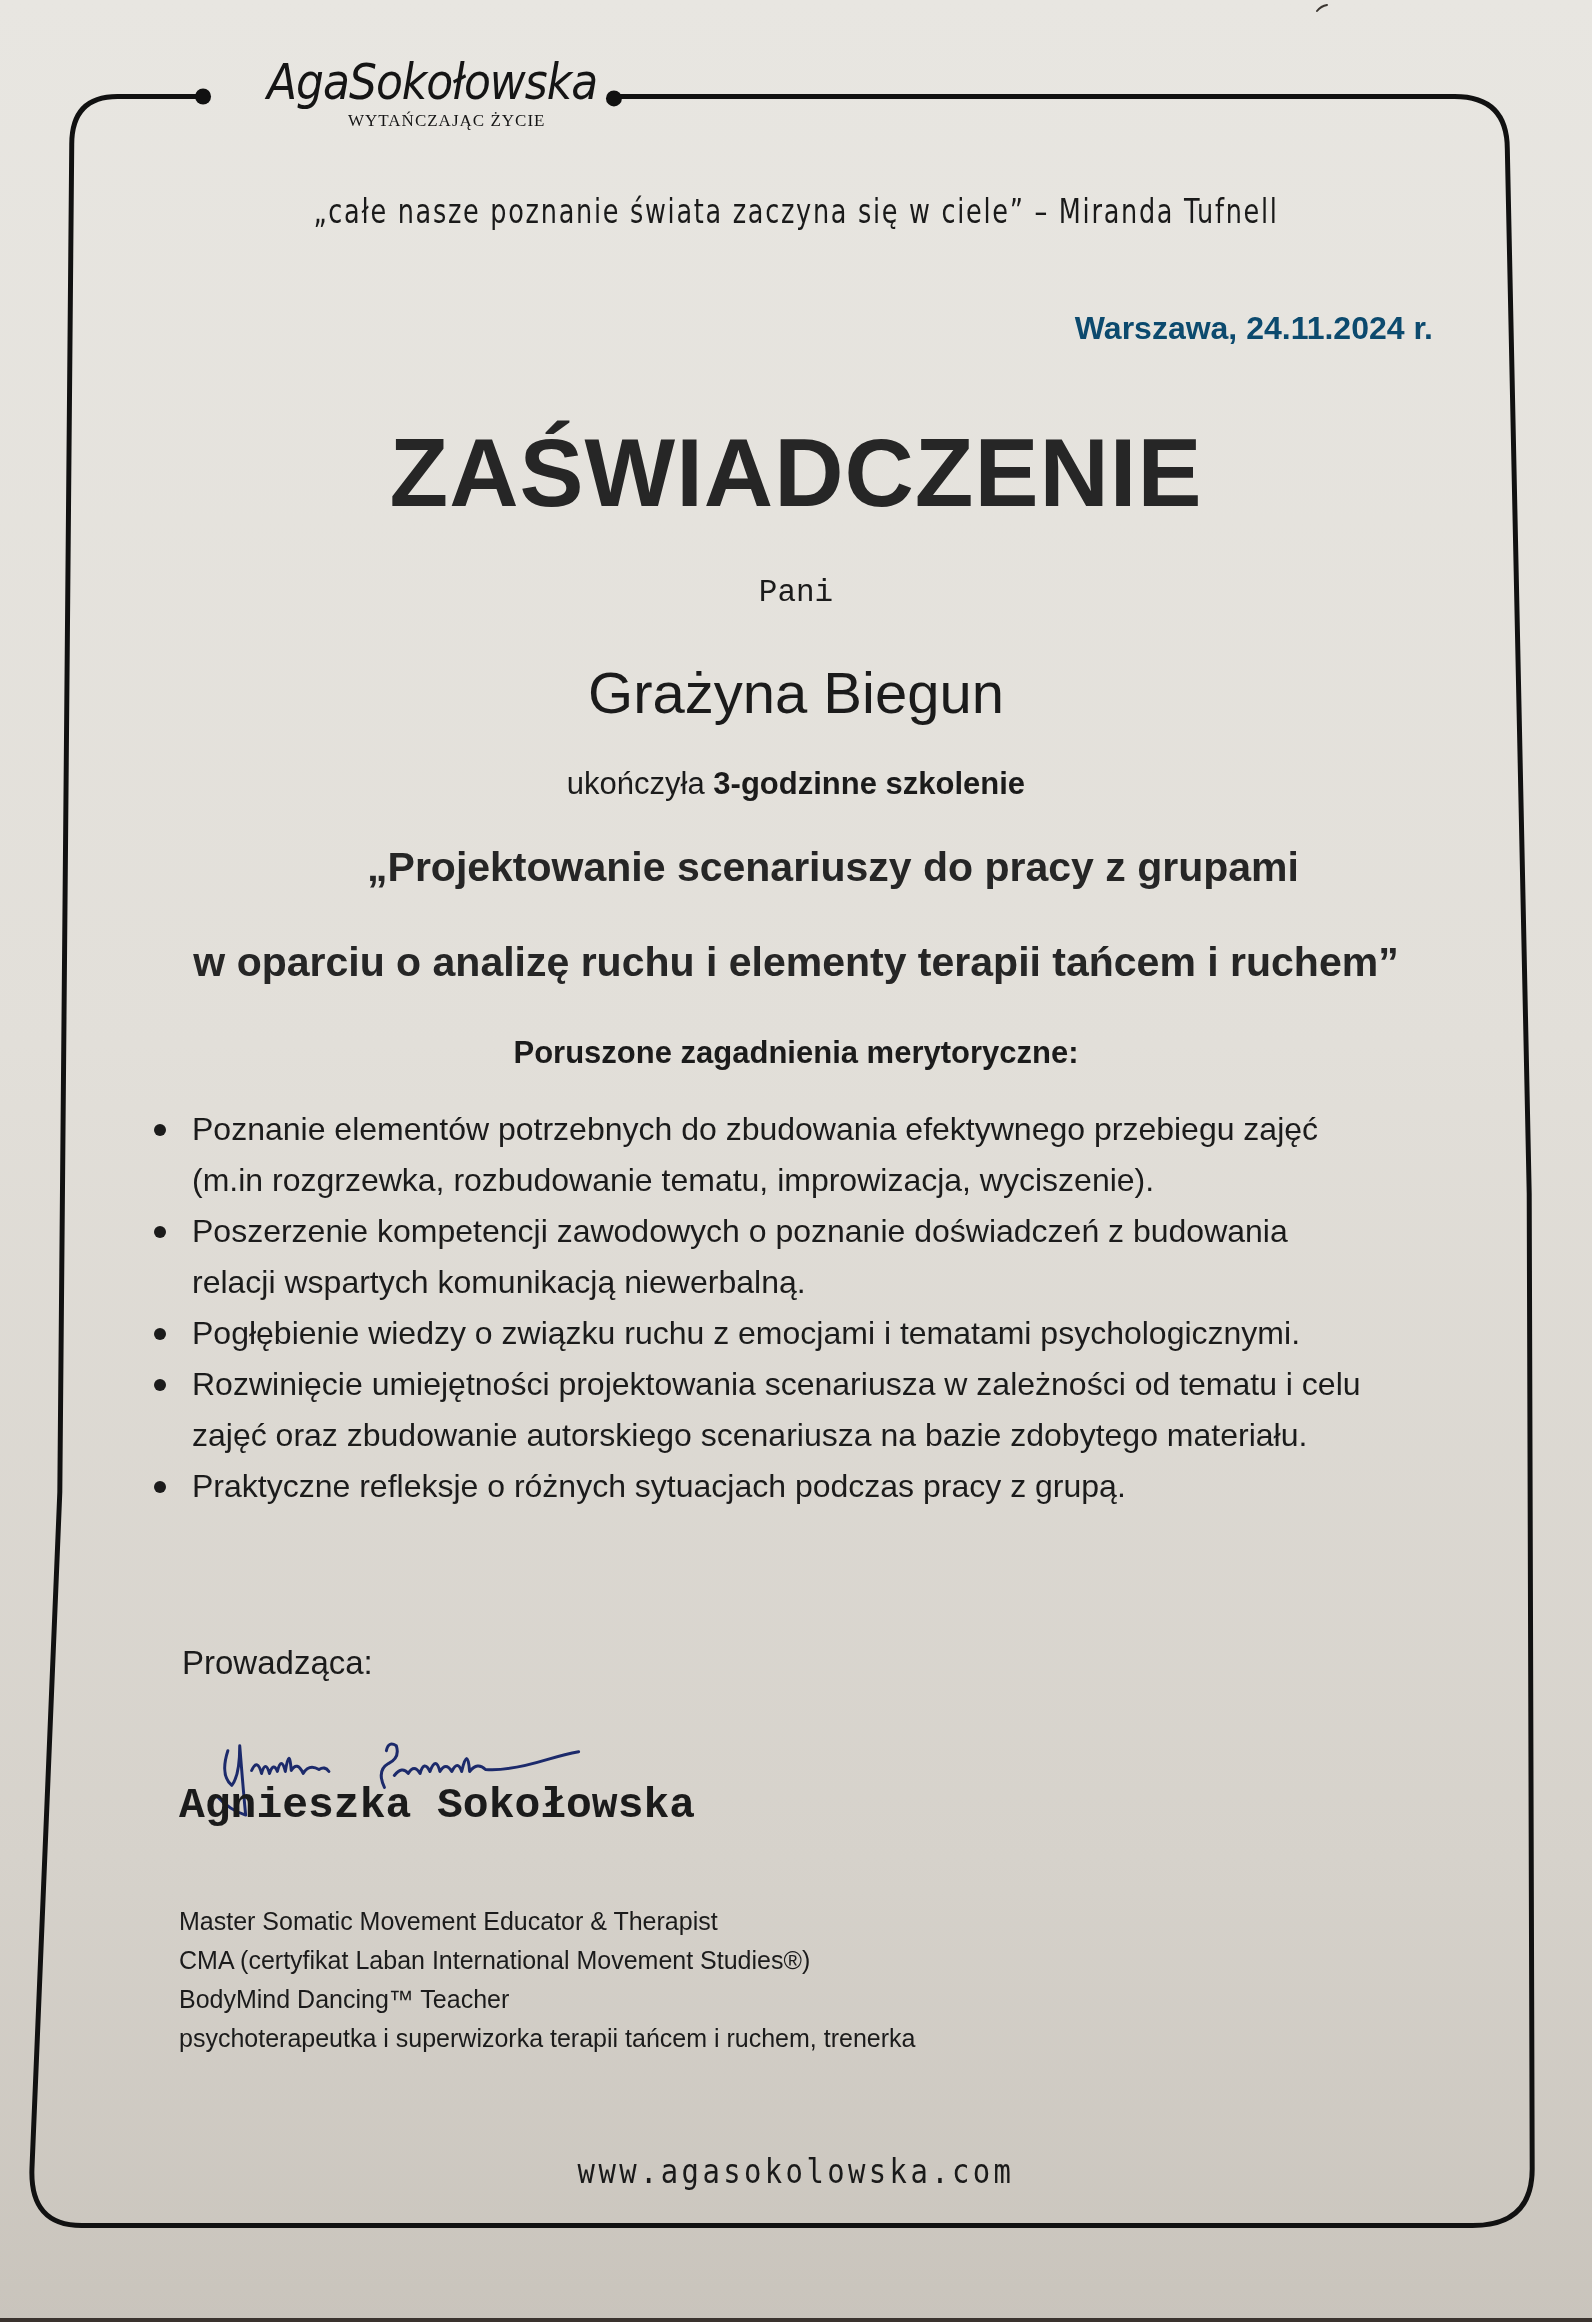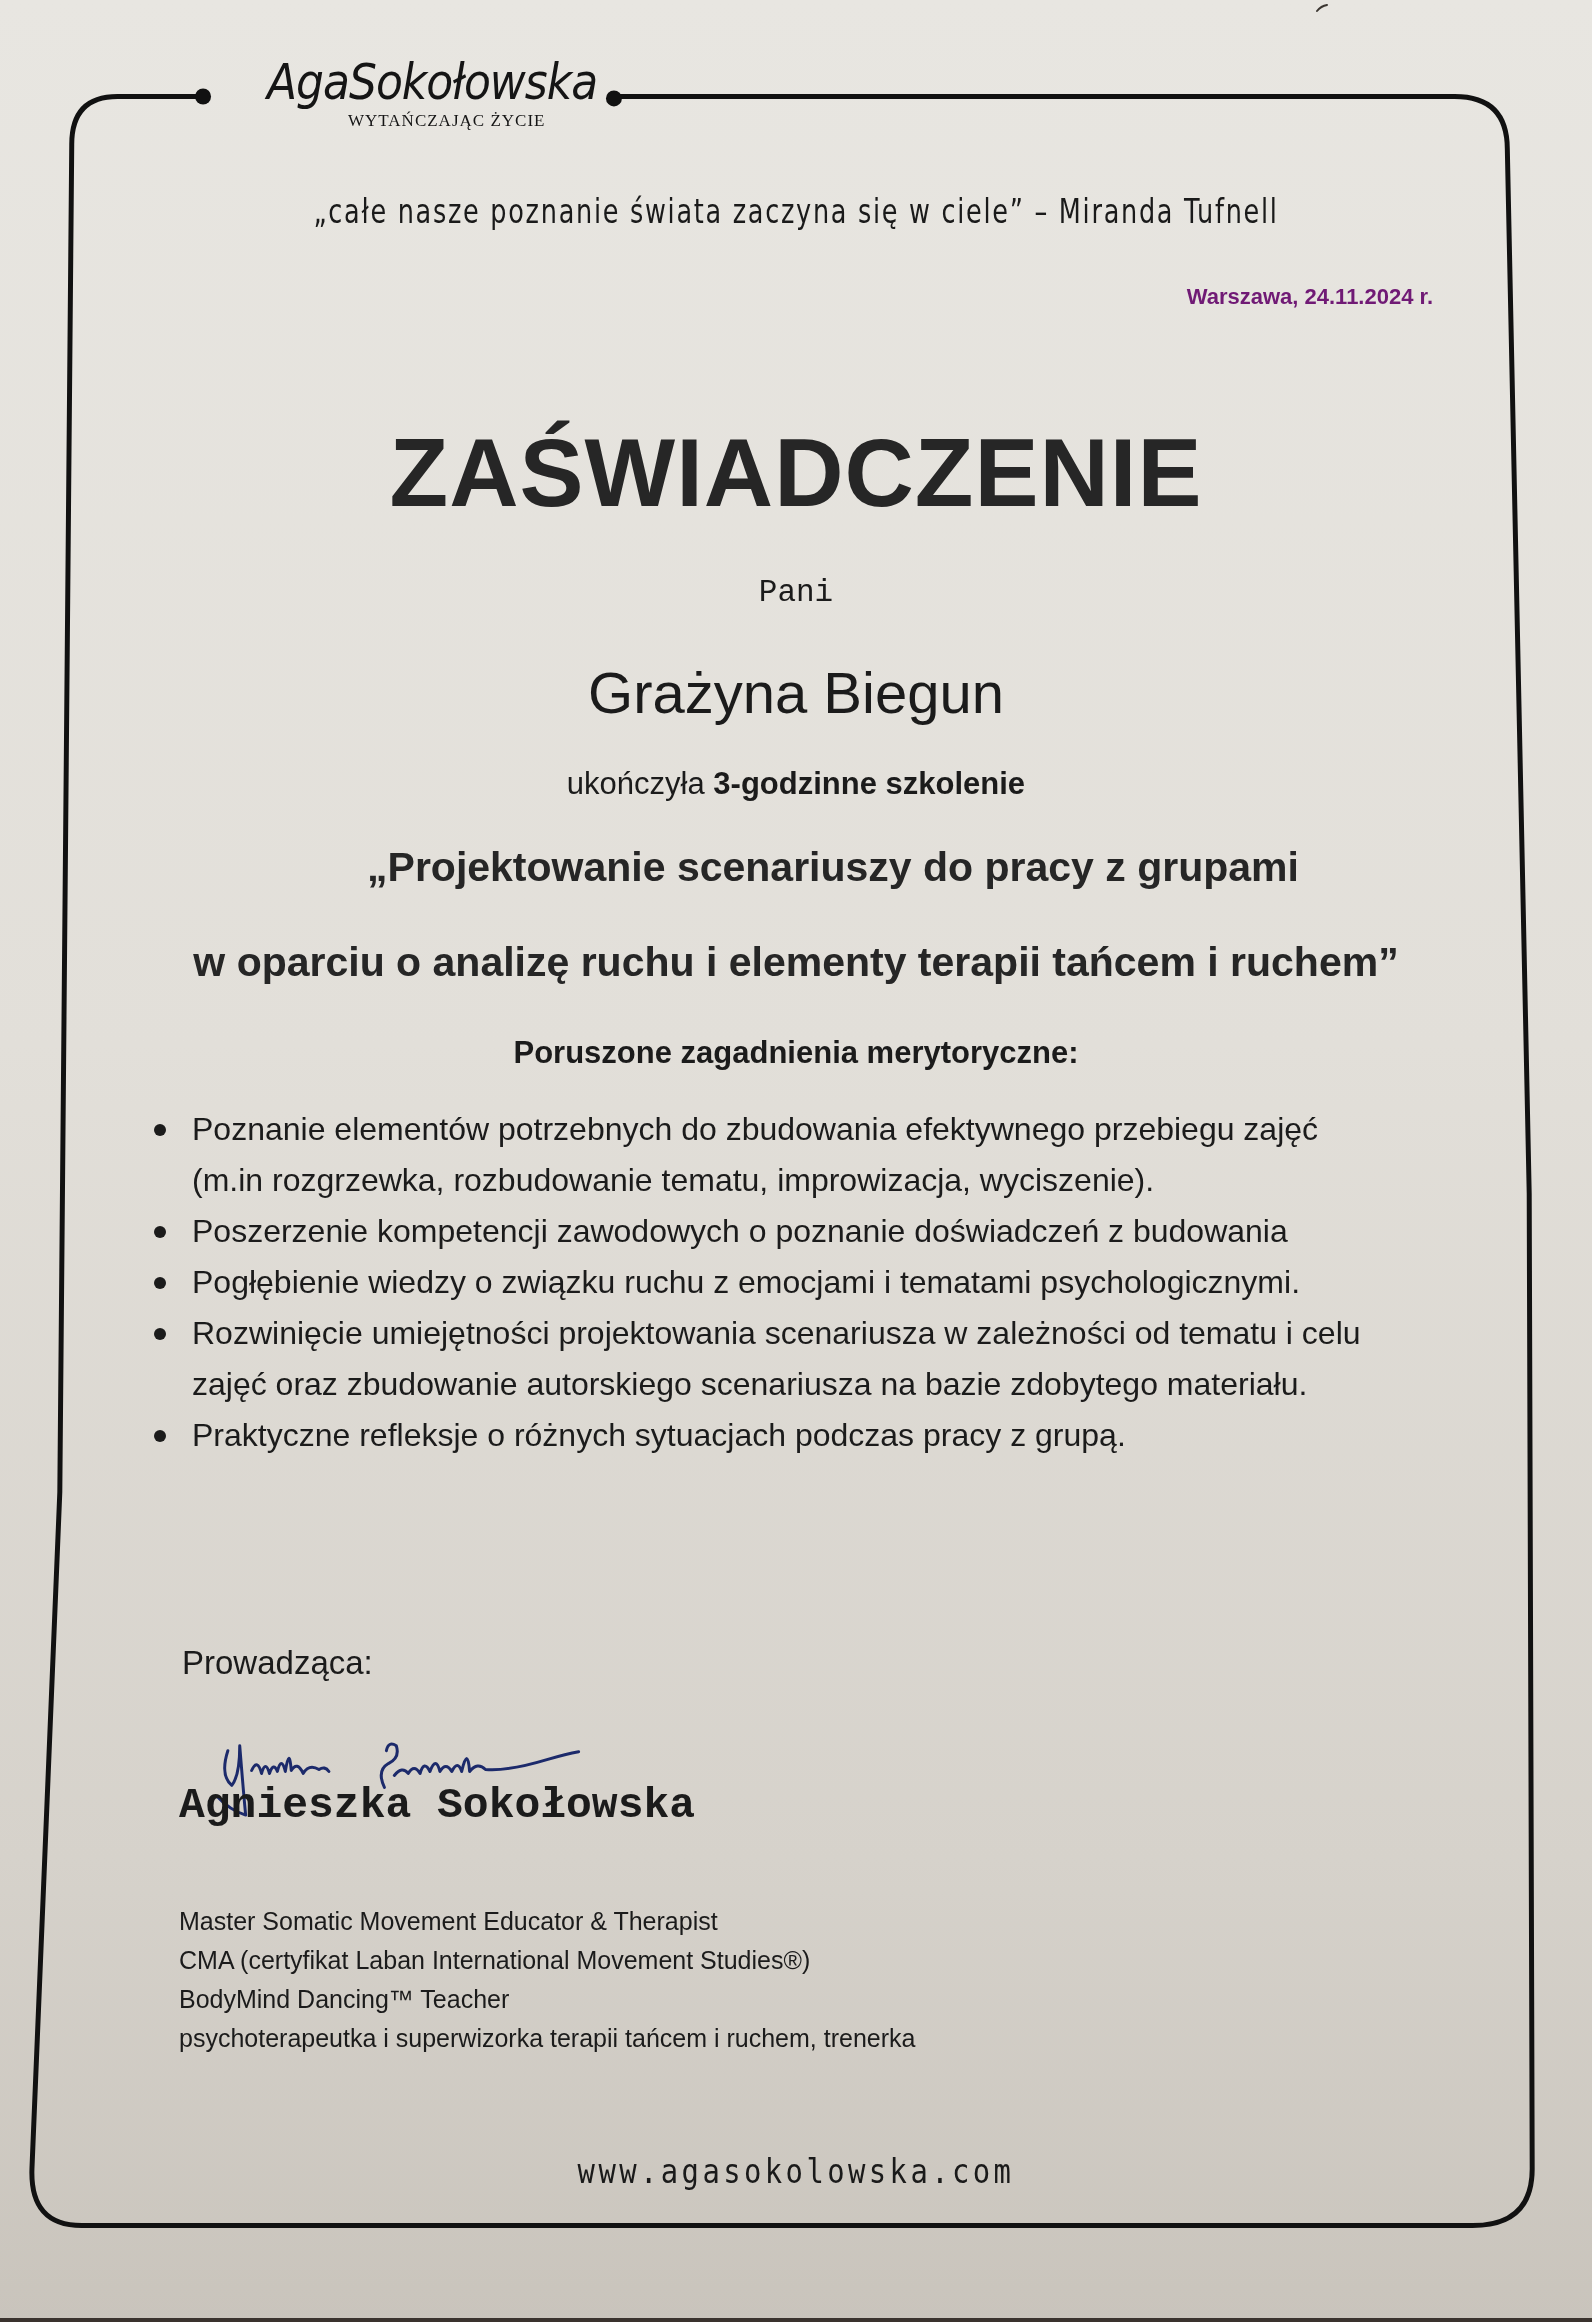--- a/index.html
+++ b/index.html
@@ -28,23 +28,23 @@
     position: absolute; left: 348px; top: 111px;
     font-family: Liberation Serif, serif; font-size: 17px;
     letter-spacing: 1px; color: #151515;
   }
   .quote {
     top: 192px; font-family: "DejaVu Sans Condensed", "DejaVu Sans", sans-serif;
     font-size: 33px; letter-spacing: 2px; color: #1a1a1a;
     transform: scaleX(0.86); transform-origin: center;
   }
   .date {
-    position: absolute; right: 159px; top: 284px;
+    position: absolute; right: 159px; top: 310px;
     font-family: "Liberation Sans", sans-serif; font-weight: bold;
-    font-size: 22px; color: #701a75;
+    font-size: 32px; color: #0c4a6e;
   }
   .title {
     top: 418px; font-family: "Liberation Sans", sans-serif; font-weight: bold;
     font-size: 96px; color: #262626; letter-spacing: 1px;
   }
   .pani {
     top: 575px; font-family: Liberation Mono, monospace; font-size: 31px; text-align: center;
   }
   .name {
     top: 659px; font-family: "Liberation Sans", sans-serif; font-weight: normal;
@@ -138,20 +138,21 @@
 
 <div class="bullets">
   <div class="bullet-item">
     <span class="bullet-dot"></span>
     <div>Poznanie elementów potrzebnych do zbudowania efektywnego przebiegu zajęć</div>
     <div>(m.in rozgrzewka, rozbudowanie tematu, improwizacja, wyciszenie).</div>
   </div>
   <div class="bullet-item">
     <span class="bullet-dot"></span>
     <div>Poszerzenie kompetencji zawodowych o poznanie doświadczeń z budowania</div>
+    <div>relacji wspartych komunikacją niewerbalną.</div>
   </div>
   <div class="bullet-item">
     <span class="bullet-dot"></span>
     <div>Pogłębienie wiedzy o związku ruchu z emocjami i tematami psychologicznymi.</div>
   </div>
   <div class="bullet-item">
     <span class="bullet-dot"></span>
     <div>Rozwinięcie umiejętności projektowania scenariusza w zależności od tematu i celu</div>
     <div>zajęć oraz zbudowanie autorskiego scenariusza na bazie zdobytego materiału.</div>
   </div>

